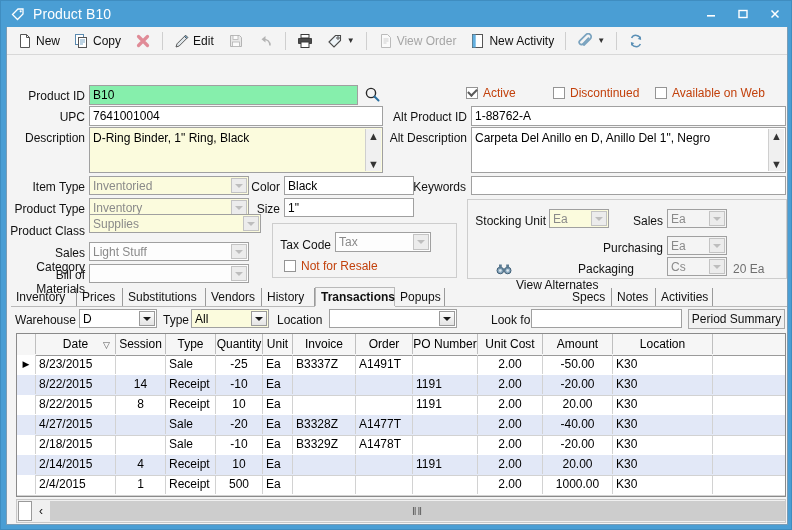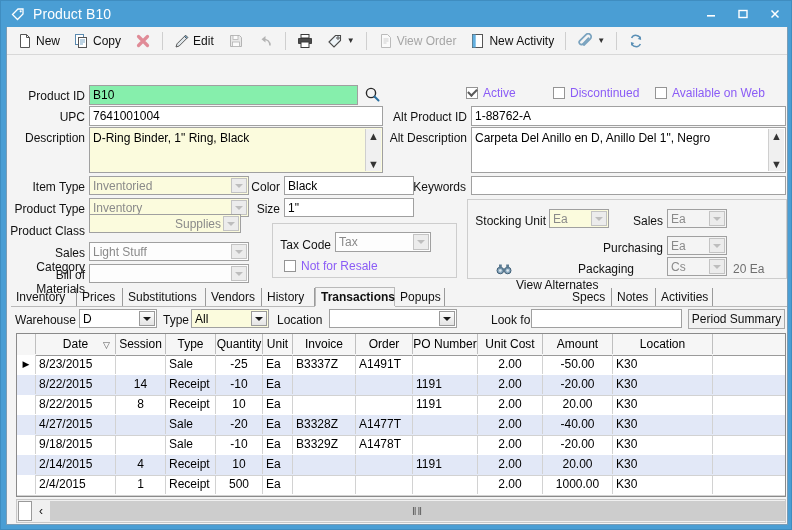--- a/index.html
+++ b/index.html
@@ -84,21 +84,21 @@
     position:absolute;box-sizing:border-box;border:1px solid #a0a0a0;background:#fbfbdd;
     font-size:12px;padding:2px 0 0 3px;line-height:16px;overflow:hidden;
   }
   .memo.white{background:#fff;}
   .memo-scroll{
     position:absolute;right:1px;top:1px;bottom:1px;width:16px;background:#f0f0f0;
     border-left:1px solid #cfcfcf;display:flex;flex-direction:column;justify-content:space-between;
     align-items:center;padding:2px 0;box-sizing:border-box;
   }
   .memo-scroll span{font-size:11px;color:#333;line-height:10px;}
-  .chk{position:absolute;display:flex;align-items:center;font-size:12px;color:#8b5cf6;}
+  .chk{position:absolute;display:flex;align-items:center;font-size:12px;color:#c2410c;}
   .chk .box{
     width:12px;height:12px;border:1px solid #949494;background:#fff;box-sizing:border-box;
     display:flex;align-items:center;justify-content:center;margin-right:5px;flex:0 0 auto;
   }
   .chk .box.checked::after{
     content:"";display:block;width:7px;height:4px;border-left:2px solid #5a5a5a;border-bottom:2px solid #5a5a5a;
     transform:rotate(-45deg) translate(1px,-1px);
   }
   .group{position:absolute;box-sizing:border-box;border:1px solid #cdcdcd;background:#f4f4f4;}
   
@@ -365,21 +365,21 @@
 
     <div class="lbl" style="left:4px;top:175px;width:74px;">Product Type</div>
     <div class="combo dis yellow" style="left:82px;top:171px;width:160px;height:19px;">
       <span class="val">Inventory</span>
       <span class="btn">
             <i></i>
           </span>
     </div>
 
     <div class="lbl" style="left:0px;top:197px;width:78px;">Product Class</div>
-    <div class="combo dis yellow" style="left:82px;top:187px;width:152px;height:19px;text-align:right;">
+    <div class="combo dis yellow" style="left:82px;top:187px;width:172px;height:19px;">
       <span class="val">Supplies</span>
       <span class="btn">
             <i></i>
           </span>
     </div>
 
     <div class="lbl" style="left:0px;top:219px;width:78px;">Sales Category</div>
     <div class="combo dis" style="left:82px;top:215px;width:160px;height:19px;background:#fdfdfd;">
       <span class="val">Light Stuff</span>
       <span class="btn">
@@ -609,21 +609,21 @@
               <div class="gc " style="left: 276px; width: 63px;">B3328Z</div>
               <div class="gc " style="left: 339px; width: 57px;">A1477T</div>
               <div class="gc " style="left: 396px; width: 65px;"></div>
               <div class="gc r" style="left: 461px; width: 65px;">2.00</div>
               <div class="gc r" style="left: 526px; width: 70px;">-40.00</div>
               <div class="gc " style="left: 596px; width: 100px;">K30</div>
               <div class="gc " style="left: 696px; width: 72px; border-right: none;"></div>
             </div>
             <div class="grow" style="top: 101px;">
               <div class="gc " style="left: 0px; width: 19px; background: rgb(255, 255, 255); text-align: center;"></div>
-              <div class="gc " style="left: 19px; width: 80px;">9/18/2015</div>
+              <div class="gc " style="left: 19px; width: 80px;">2/18/2015</div>
               <div class="gc r" style="left: 99px; width: 50px;"></div>
               <div class="gc " style="left: 149px; width: 50px;">Sale</div>
               <div class="gc r" style="left: 199px; width: 47px;">-10</div>
               <div class="gc " style="left: 246px; width: 30px;">Ea</div>
               <div class="gc " style="left: 276px; width: 63px;">B3329Z</div>
               <div class="gc " style="left: 339px; width: 57px;">A1478T</div>
               <div class="gc " style="left: 396px; width: 65px;"></div>
               <div class="gc r" style="left: 461px; width: 65px;">2.00</div>
               <div class="gc r" style="left: 526px; width: 70px;">-20.00</div>
               <div class="gc " style="left: 596px; width: 100px;">K30</div>

